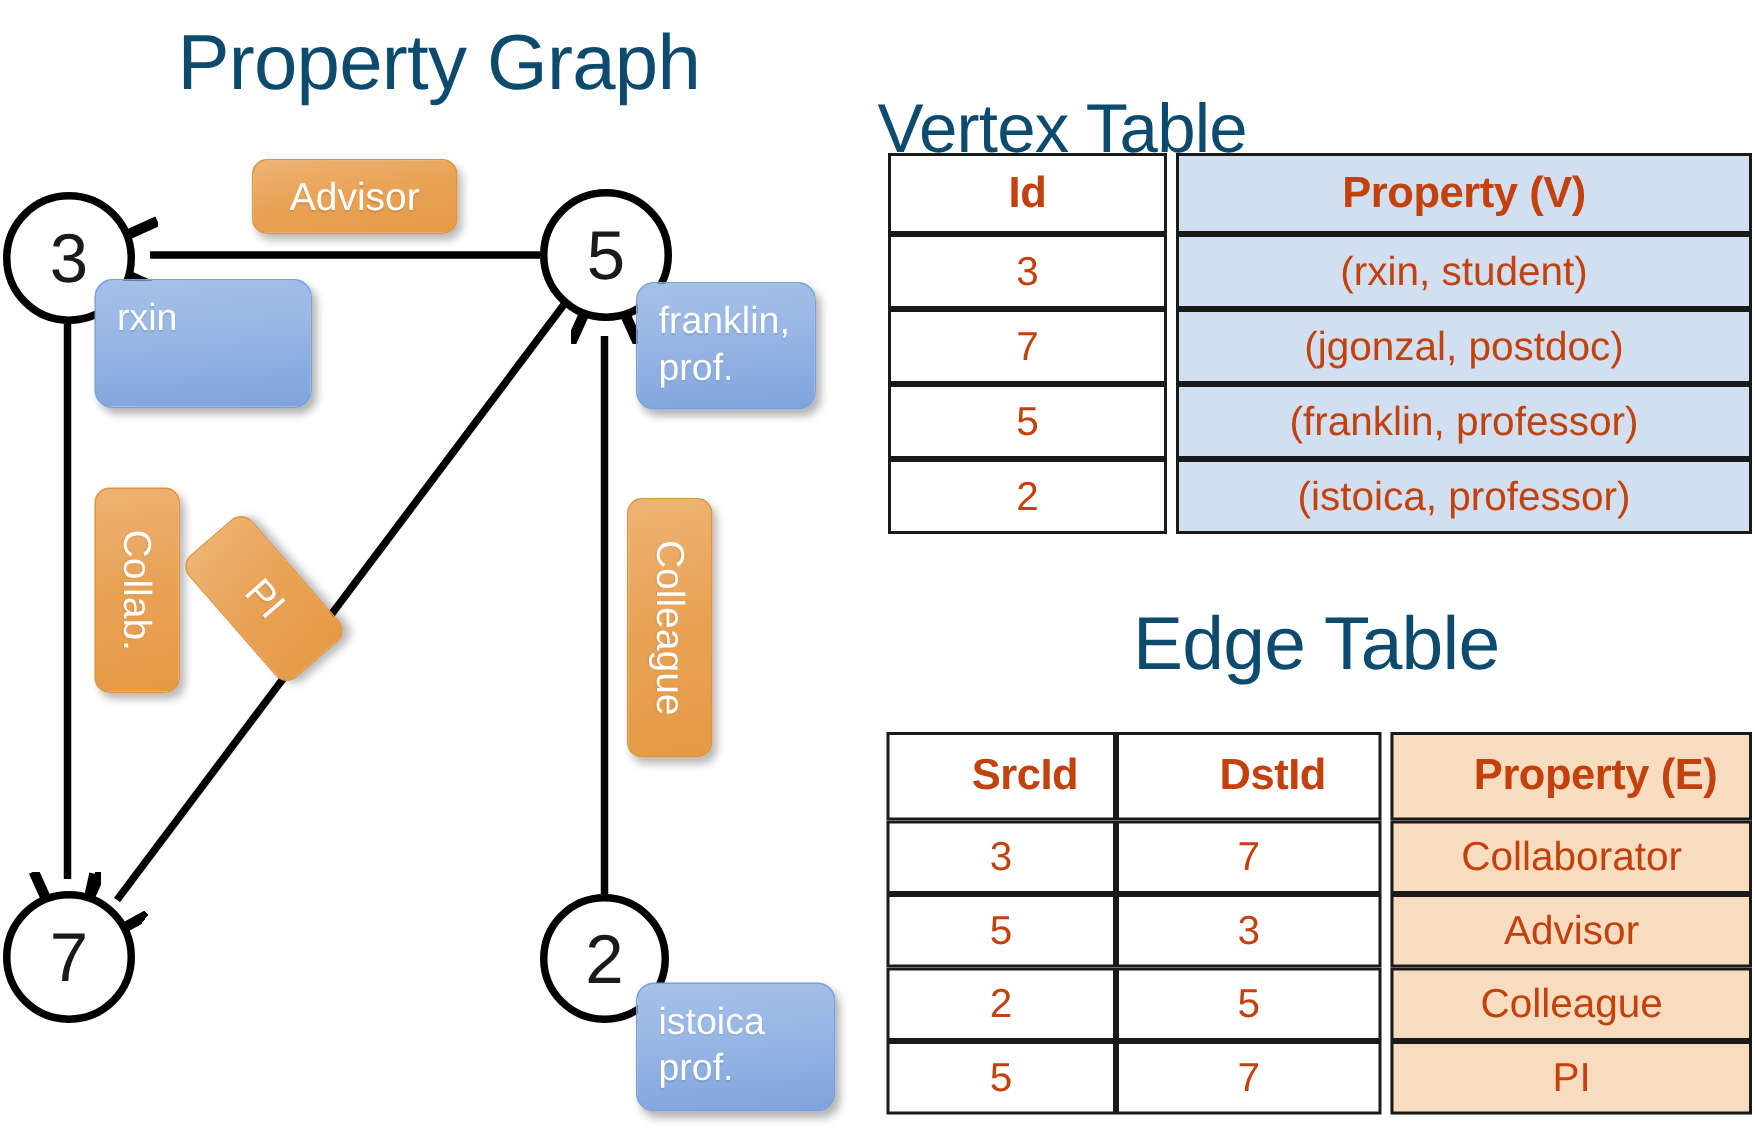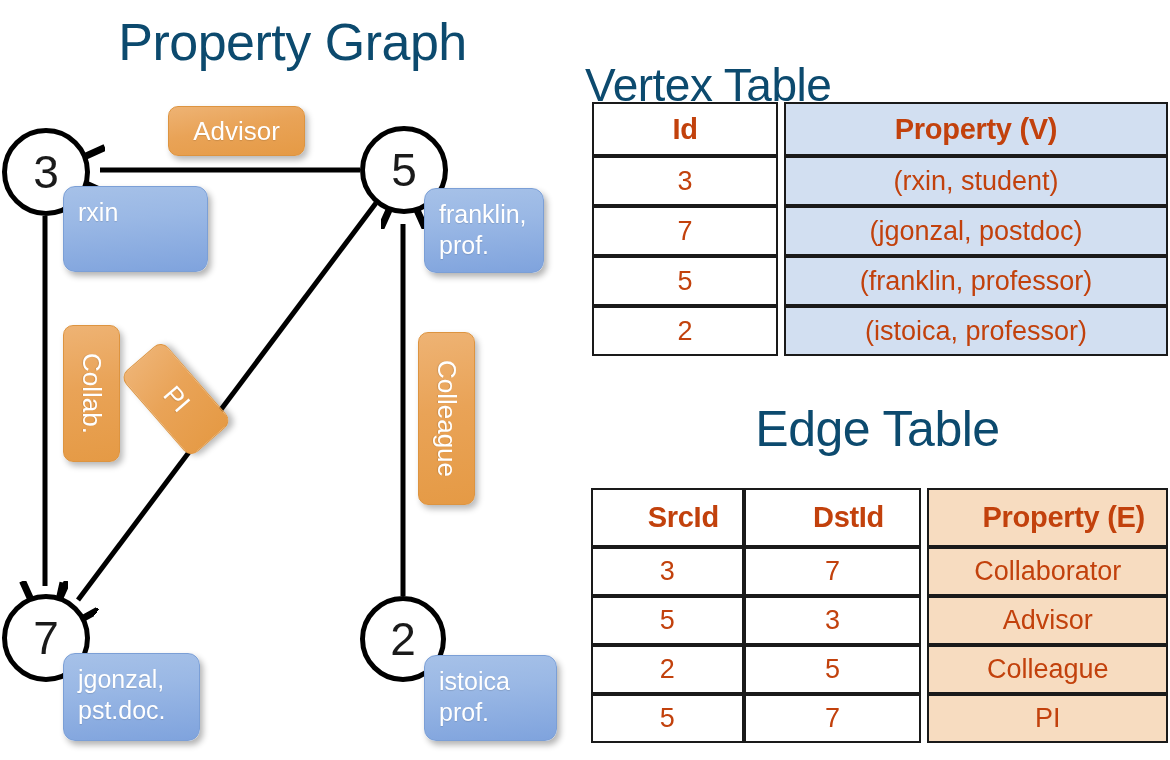--- a/index.html
+++ b/index.html
@@ -192,24 +192,20 @@
 
   <div class="prop-box" style="left:63px; top:186px; width:145px; height:86px;">
     <span>rxin</span>
   </div>
 
   <div class="prop-box" style="left:424px; top:188px; width:120px; height:85px;">
     <span>franklin,</span>
     <span>prof.</span>
   </div>
 
-  <div class="prop-box" style="left:63px; top:653px; width:137px; height:88px;">
-    <span>jgonzal,</span>
-    <span>pst.doc.</span>
-  </div>
 
   <div class="prop-box" style="left:424px; top:655px; width:133px; height:86px;">
     <span>istoica</span>
     <span>prof.</span>
   </div>
 
   <div class="edge-label" style="left:168px; top:106px; width:137px; height:50px;">
     <span>Advisor</span>
   </div>
 

